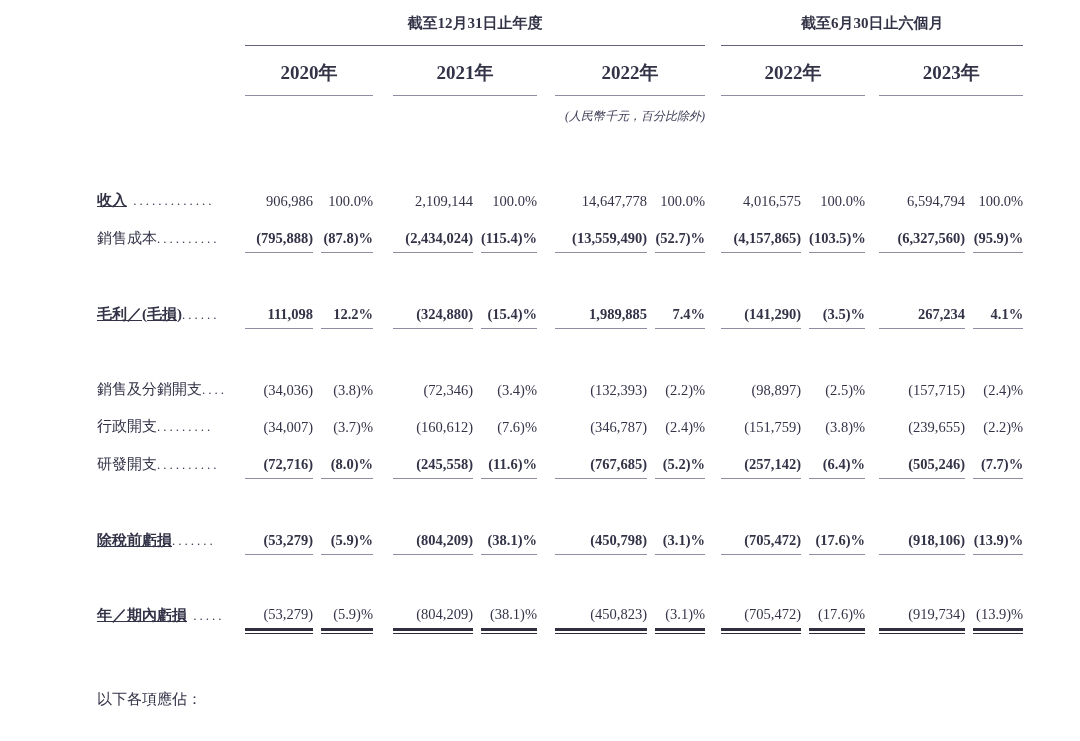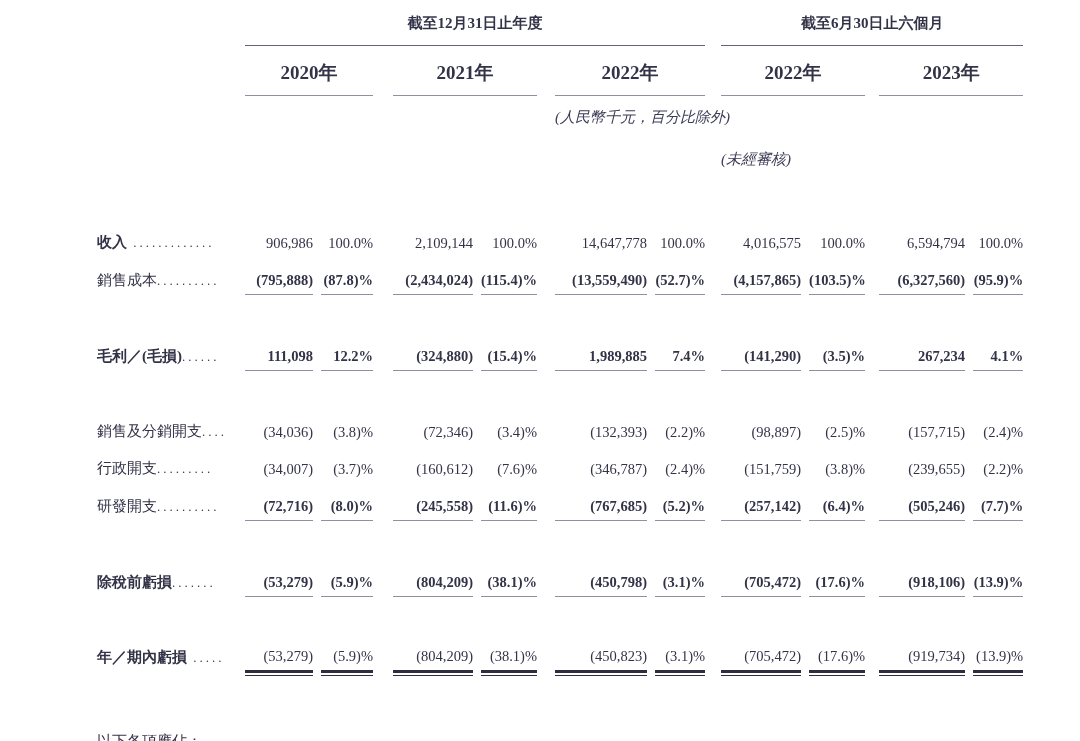--- a/index.html
+++ b/index.html
@@ -7,28 +7,28 @@
     width:1080px;height:741px;
     font-family:"Liberation Serif","DejaVu Serif",serif;
     color:#333348;
   }
   .page{position:relative;width:1080px;height:741px;box-sizing:border-box;padding:8px 0 11px 63px;overflow:hidden;margin-left:34px;}
   table.fin{border-collapse:collapse;table-layout:fixed;width:926px;}
   td{padding:0;}
   
   .grp-title{text-align:center;font-weight:bold;font-size:15px;border-bottom:1.6px solid #63637b;padding:6px 0 12px;white-space:nowrap;}
   .yr{text-align:center;font-weight:bold;font-size:19px;border-bottom:1.8px solid #8f8fa3;padding:14px 0 9px;white-space:nowrap;}
-  .note{text-align:left;font-style:italic;font-size:15px;white-space:nowrap;padding-top:12px;color:#3b3b55;}
+  .note{text-align:right;font-style:italic;font-size:12px;white-space:nowrap;padding-top:12px;color:#3b3b55;}
   tr.noterow td{height:30px;vertical-align:top;}
   
   tr.sp40 td{height:40px;} tr.sp38 td{height:38px;} tr.sp36 td{height:36px;} tr.sp46 td{height:46px;}
   
   tr.r td{height:32px;vertical-align:bottom;padding-bottom:5px;}
   .lbl{font-size:15px;white-space:nowrap;overflow:visible;}
-  tr.b .lab{font-weight:bold;}
+  tr.b .lab{font-weight:bold;text-decoration:underline;}
   .dots{letter-spacing:3px;font-size:13px;color:#3b3b55;}
   td.v{text-align:right;font-size:14.5px;white-space:nowrap;}
   tr.ul td.v{border-bottom:1.5px solid #8f8fa3;font-weight:bold;}
   tr.dul td.v{border-bottom:3.5px solid #2e2e3e;position:relative;}
   tr.dul td.v::after{content:"";position:absolute;left:0;right:0;bottom:-6px;border-top:1.6px solid #2e2e3e;}
 </style>
 </head>
 <body>
 
 <div class="page">
@@ -76,25 +76,20 @@
     <td></td>
     <td class="yr" colspan="3">2023年</td>
   </tr>
 
   <tr class="noterow">
     <td colspan="9"></td>
     <td class="note" colspan="3">(人民幣千元，百分比除外)</td>
     <td colspan="8"></td>
   </tr>
 
-  <tr class="noterow">
-    <td colspan="13"></td>
-    <td class="note" colspan="3">(未經審核)</td>
-    <td colspan="4"></td>
-  </tr>
 
   <tr class="sp40">
           <td colspan="20"></td>
         </tr>
 
   <tr class="r b">
     <td class="lbl"><span class="lab">收入</span><span class="dots"> .............</span></td>
     <td class="v">906,986</td>
           <td></td>
           <td class="v">100.0%</td>

